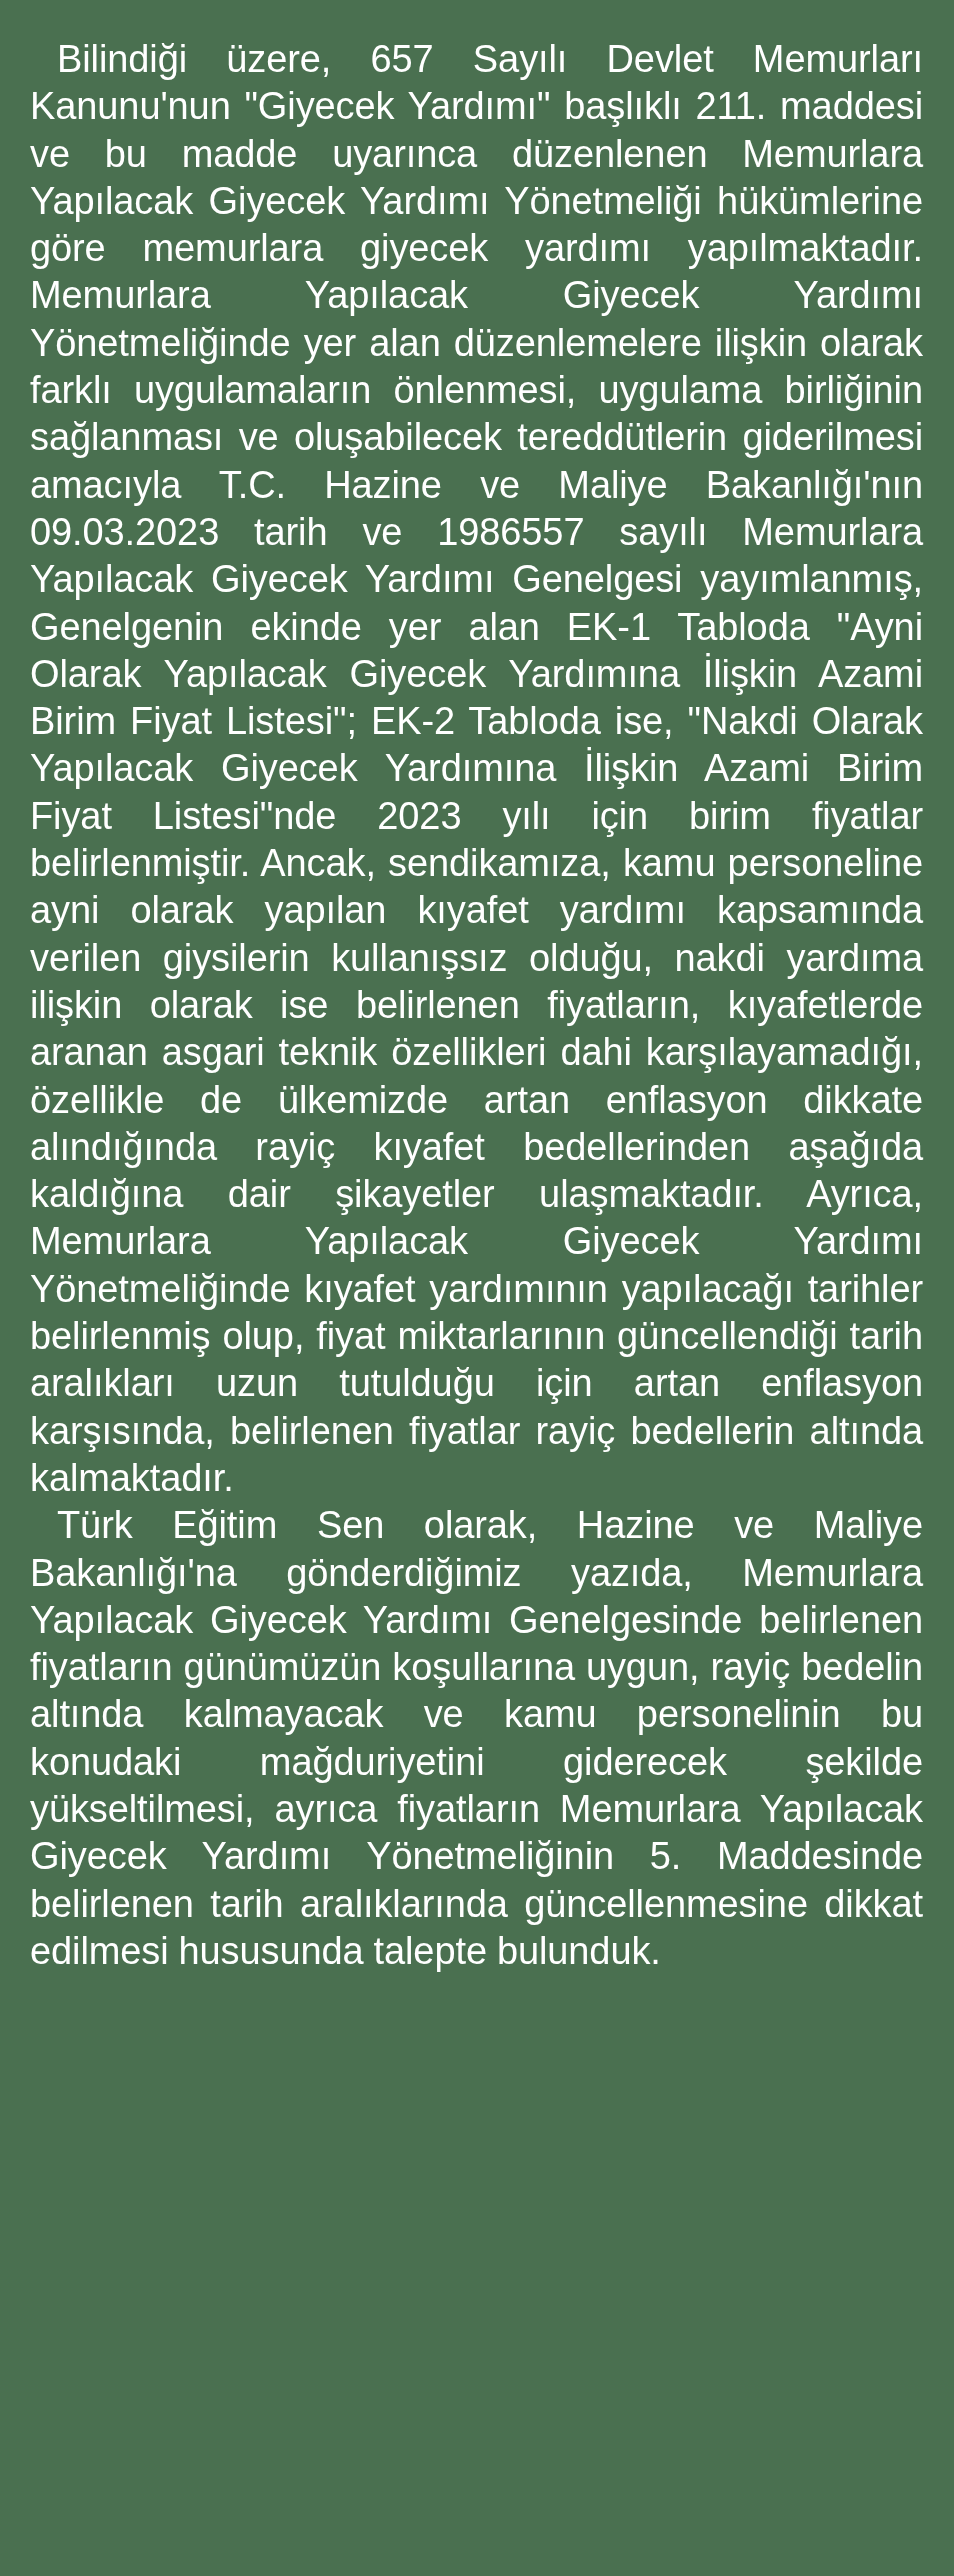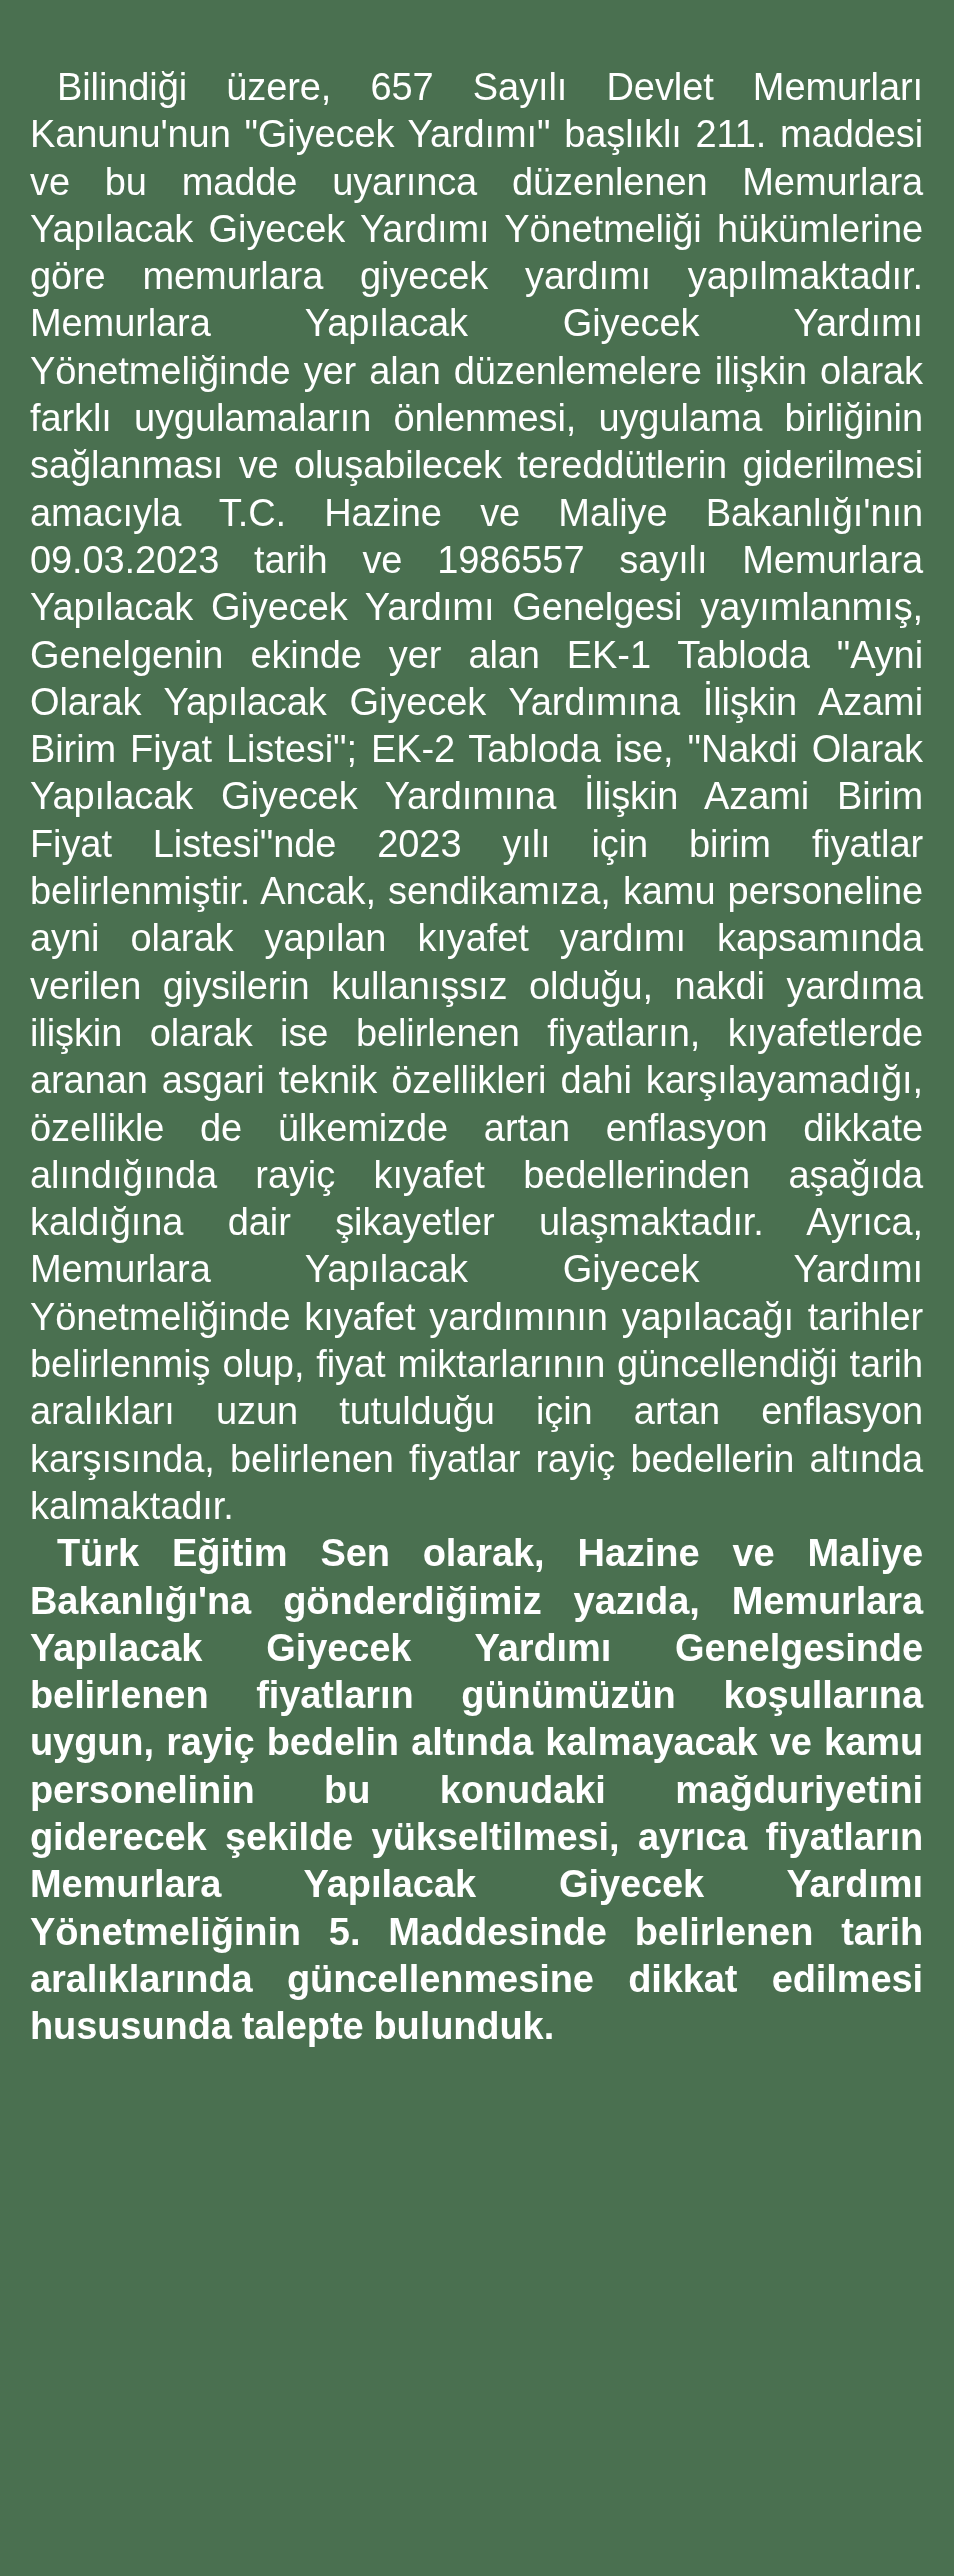--- a/index.html
+++ b/index.html
@@ -22,31 +22,29 @@
     padding: 36px 32px 31px 30px;
   }
   .article {
     color: #ffffff;
     font-size: 38px;
     line-height: 1.245;
     text-align: justify;
     text-justify: inter-word;
     letter-spacing: -0.1px;
     word-spacing: -0.5px;
-    margin-top: 28px;
   }
   .para {
     margin: 0;
     text-indent: 27px;
     hyphens: auto;
     -webkit-hyphens: auto;
   }
   .para + .para {
     margin-top: 0px;
-    font-weight: bold;
   }
 </style>
 </head>
 <body>
 
 <div class="page">
   <div class="article">
     <p class="para">Bilindiği üzere, 657 Sayılı Devlet Memurları Kanunu'nun "Giyecek Yardımı" başlıklı 211. maddesi ve bu madde uyarınca düzenlenen Memurlara Yapılacak Giyecek Yardımı Yönetmeliği hükümlerine göre memurlara giyecek yardımı yapılmaktadır. Memurlara Yapılacak Giyecek Yardımı Yönetmeliğinde yer alan düzenlemelere ilişkin olarak farklı uygulamaların önlenmesi, uygulama birliğinin sağlanması ve oluşabilecek tereddütlerin giderilmesi amacıyla T.C. Hazine ve Maliye Bakanlığı'nın 09.03.2023 tarih ve 1986557 sayılı Memurlara Yapılacak Giyecek Yardımı Genelgesi yayımlanmış, Genelgenin ekinde yer alan EK-1 Tabloda "Ayni Olarak Yapılacak Giyecek Yardımına İlişkin Azami Birim Fiyat Listesi"; EK-2 Tabloda ise, "Nakdi Olarak Yapılacak Giyecek Yardımına İlişkin Azami Birim Fiyat Listesi"nde 2023 yılı için birim fiyatlar belirlenmiştir. Ancak, sendikamıza, kamu personeline ayni olarak yapılan kıyafet yardımı kapsamında verilen giysilerin kullanışsız olduğu, nakdi yardıma ilişkin olarak ise belirlenen fiyatların, kıyafetlerde aranan asgari teknik özellikleri dahi karşılayamadığı, özellikle de ülkemizde artan enflasyon dikkate alındığında rayiç kıyafet bedellerinden aşağıda kaldığına dair şikayetler ulaşmaktadır. Ayrıca, Memurlara Yapılacak Giyecek Yardımı Yönetmeliğinde kıyafet yardımının yapılacağı tarihler belirlenmiş olup, fiyat miktarlarının güncellendiği tarih aralıkları uzun tutulduğu için artan enflasyon karşısında, belirlenen fiyatlar rayiç bedellerin altında kalmaktadır.</p>
     <p class="para">Türk Eğitim Sen olarak, Hazine ve Maliye Bakanlığı'na  gönderdiğimiz yazıda, Memurlara Yapılacak Giyecek Yardımı Genelgesinde belirlenen fiyatların günümüzün koşullarına uygun, rayiç bedelin altında kalmayacak ve kamu personelinin bu konudaki mağduriyetini giderecek şekilde yükseltilmesi, ayrıca fiyatların Memurlara Yapılacak Giyecek Yardımı Yönetmeliğinin 5. Maddesinde belirlenen tarih aralıklarında güncellenmesine dikkat edilmesi hususunda talepte bulunduk.</p>
   </div>

